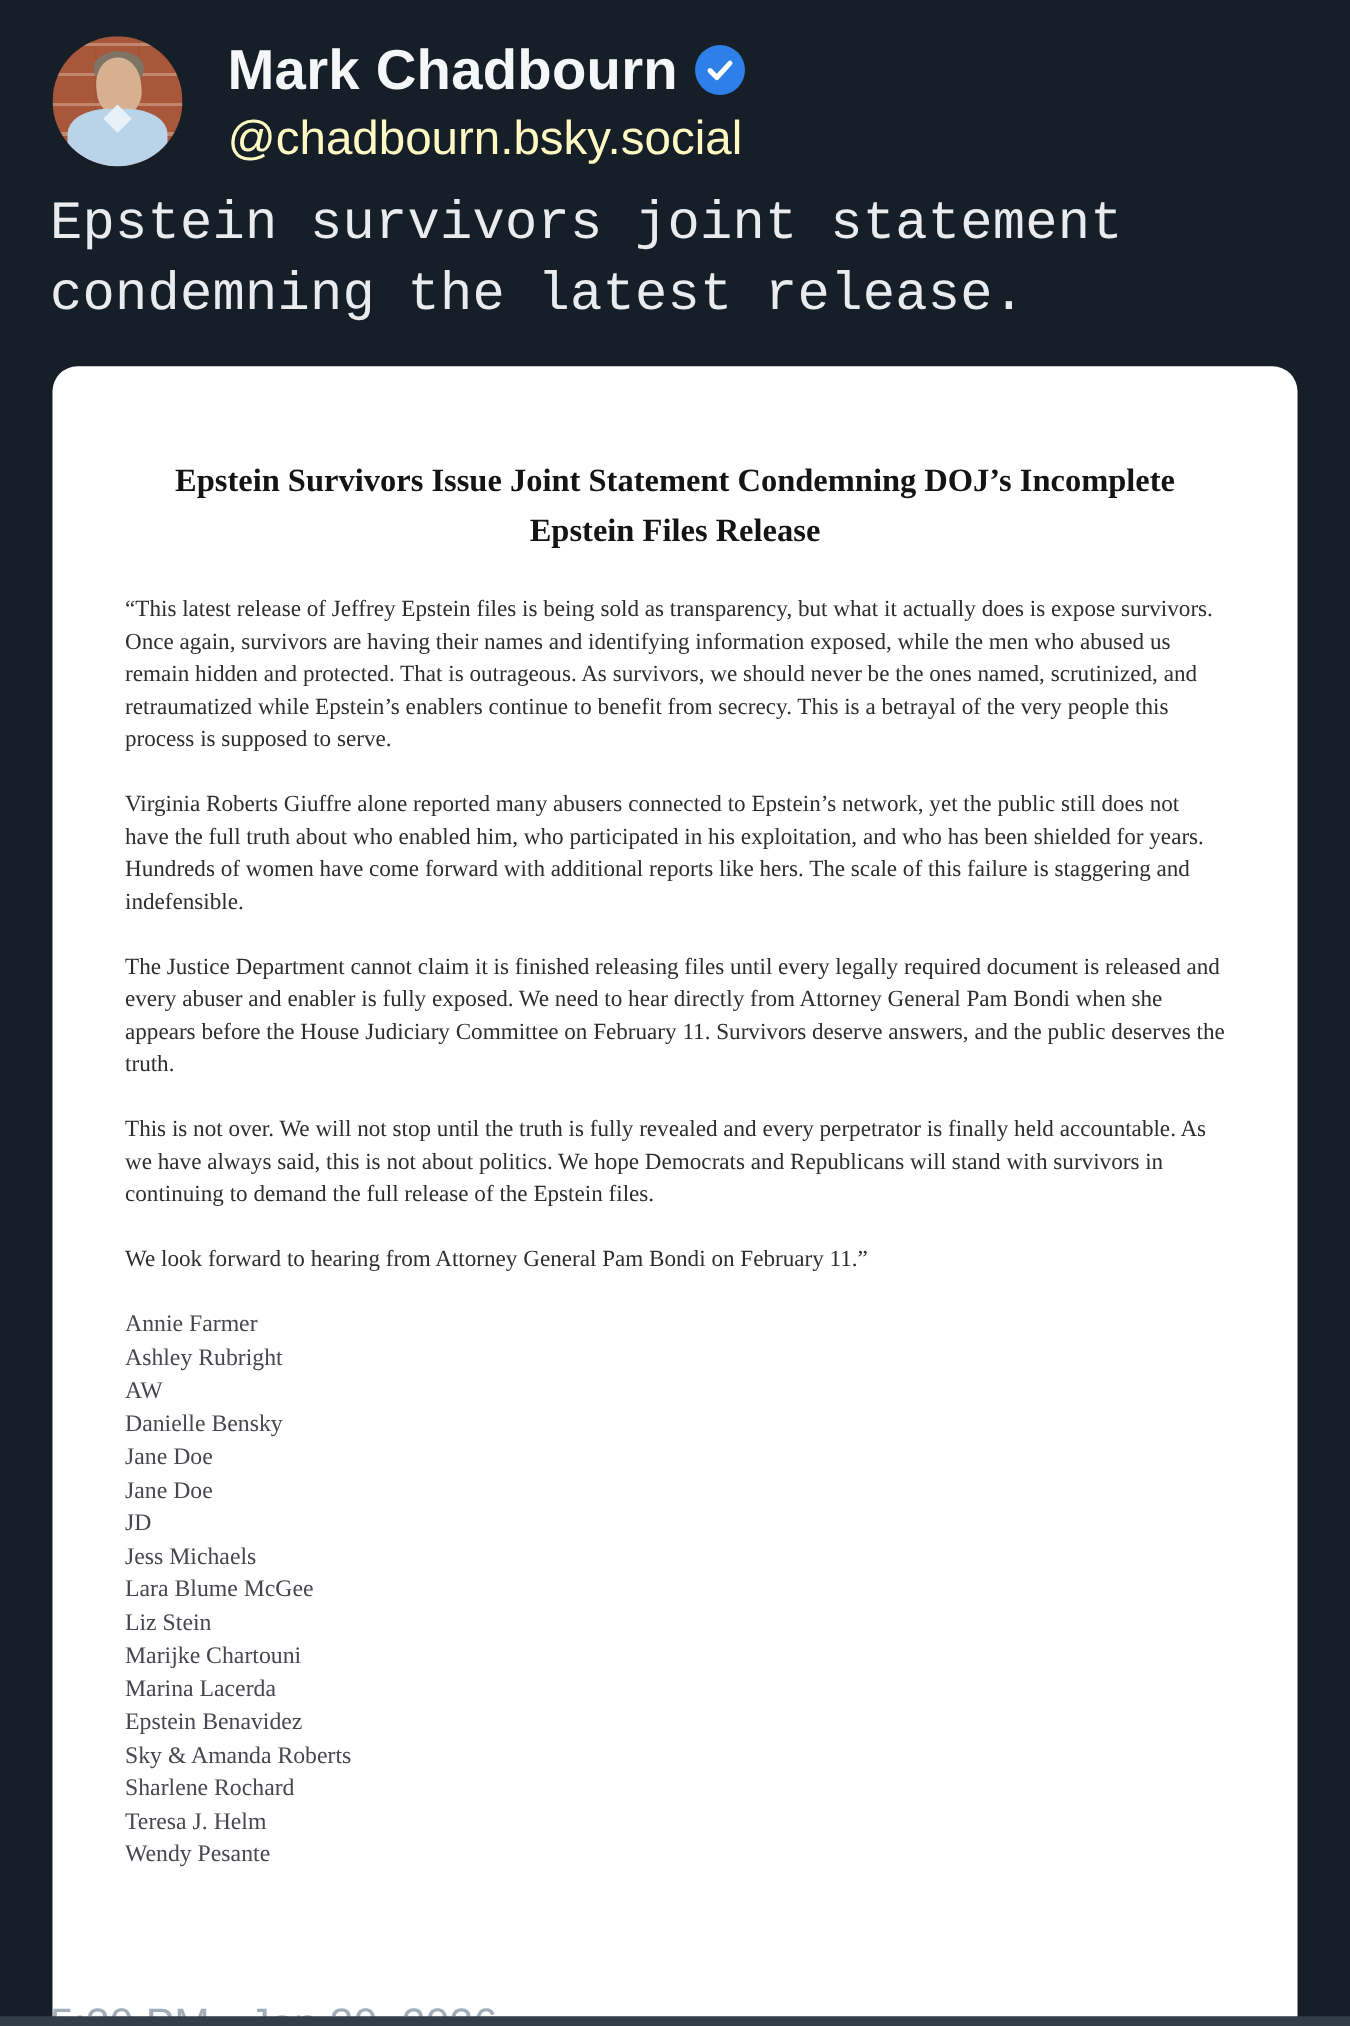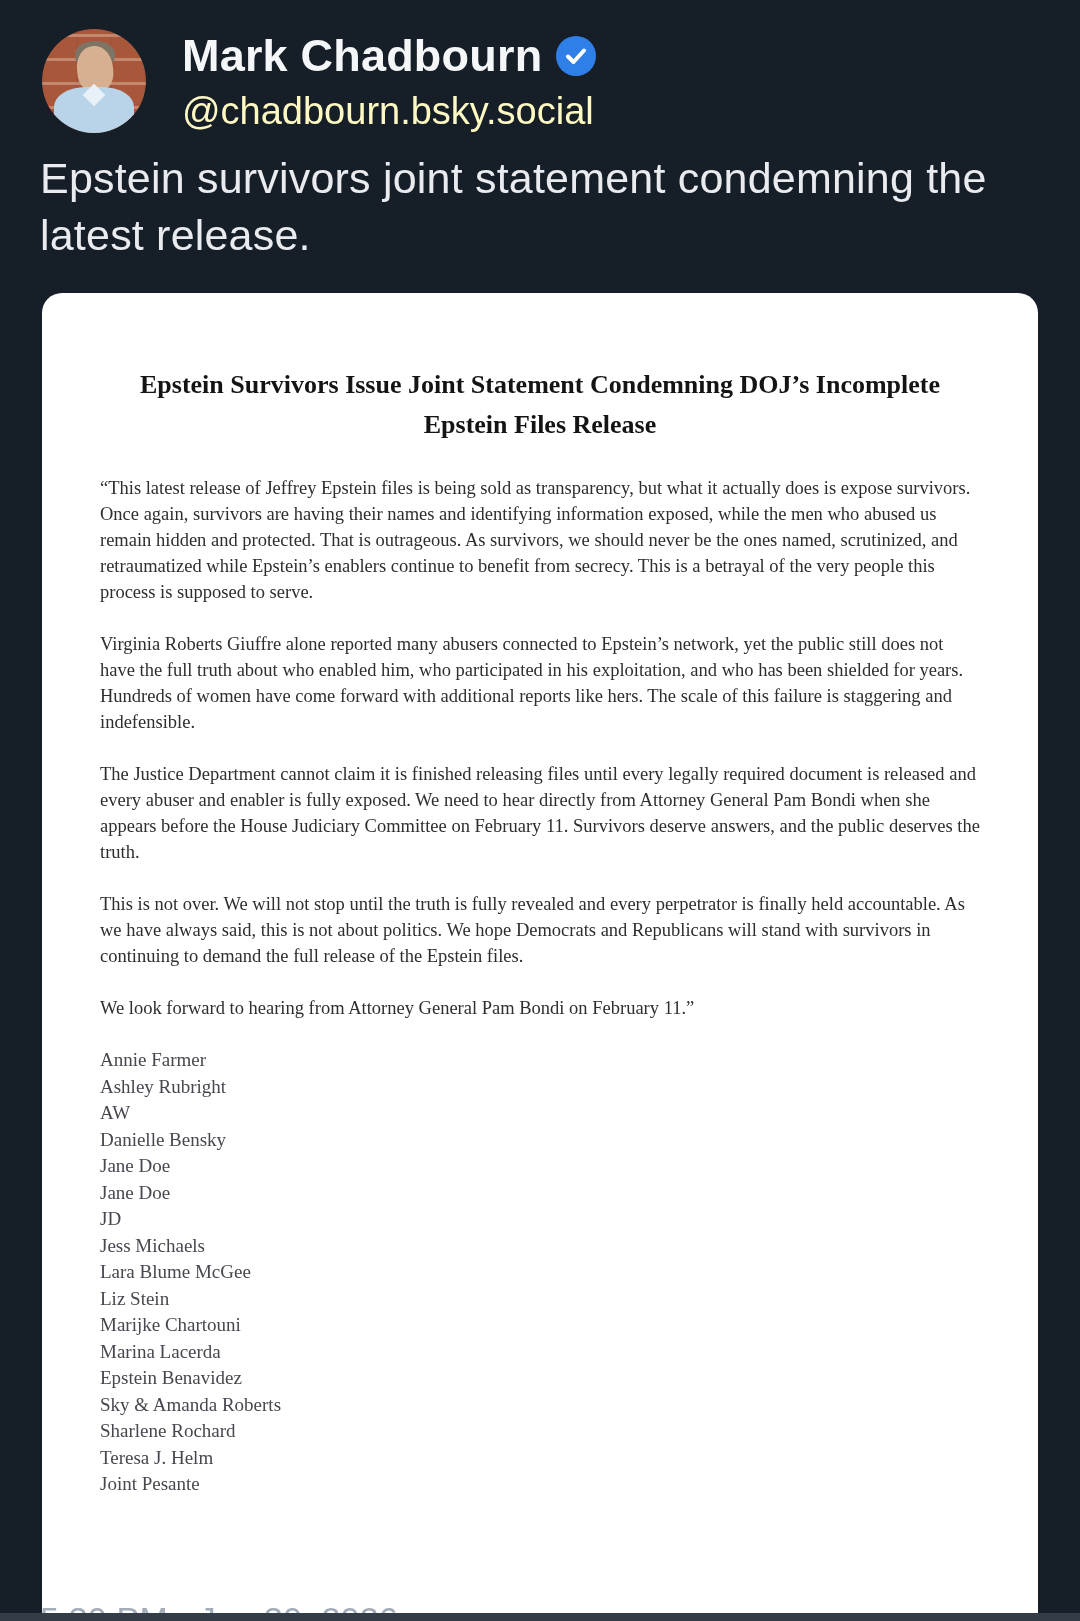--- a/index.html
+++ b/index.html
@@ -29,21 +29,21 @@
   .avatar .hair{position:absolute;left:33px;top:12px;width:40px;height:26px;border-radius:50% 50% 40% 40%;background:#7e7466;}
   .avatar .head{position:absolute;left:35px;top:17px;width:36px;height:46px;border-radius:48% 48% 42% 42%;background:#d7b091;transform:rotate(-6deg);}
   .avatar .shirt{position:absolute;left:12px;top:58px;width:80px;height:50px;border-radius:40% 40% 0 0;background:#b9d3e9;}
   .avatar .collar{position:absolute;left:44px;top:58px;width:16px;height:16px;background:#e8f1f8;transform:rotate(45deg);}
   .name-block{padding-top:8px;}
   .name-row{display:flex;align-items:center;gap:14px;}
   .author-name{font-size:45px;font-weight:700;color:#f4f6f8;letter-spacing:.2px;}
   .verified{width:40px;height:40px;border-radius:50%;background:var(--verified-blue);display:flex;align-items:center;justify-content:center;flex:0 0 auto;}
   .handle{font-size:38px;color:#fef9c3;margin-top:8px;}
   
-  .post-text{position:absolute;left:40px;top:150px;width:1000px;font-size:43px;line-height:57px;color:#e9ebee;letter-spacing:.2px;}
+  .post-text{position:absolute;left:40px;top:150px;width:1000px;font-size:43px;line-height:57px;color:#e9ebee;letter-spacing:.2px;font-family:Liberation Mono, monospace;}
   
   .image-card{
     position:absolute;left:42px;top:293px;width:996px;height:1443px;
     background:var(--card);border-radius:20px;overflow:hidden;
   }
   .doc{
     height:100%;
     font-family:"Liberation Serif",serif;
     color:#2b2b2b;
     padding:72px 58px 0 58px;
@@ -110,20 +110,20 @@
         <div>JD</div>
         <div>Jess Michaels</div>
         <div>Lara Blume McGee</div>
         <div>Liz Stein</div>
         <div>Marijke Chartouni</div>
         <div>Marina Lacerda</div>
         <div>Epstein Benavidez</div>
         <div>Sky &amp; Amanda Roberts</div>
         <div>Sharlene Rochard</div>
         <div>Teresa J. Helm</div>
-        <div>Joint Pesante</div>
+        <div>Wendy Pesante</div>
       </div>
   </div>
   <div class="alt-badge">ALT</div>
 </div>
 
 <div class="timestamp">5:30 PM · Jan 30, 2026</div>
 <div class="bottom-divider"></div>
 
 </body></html>

